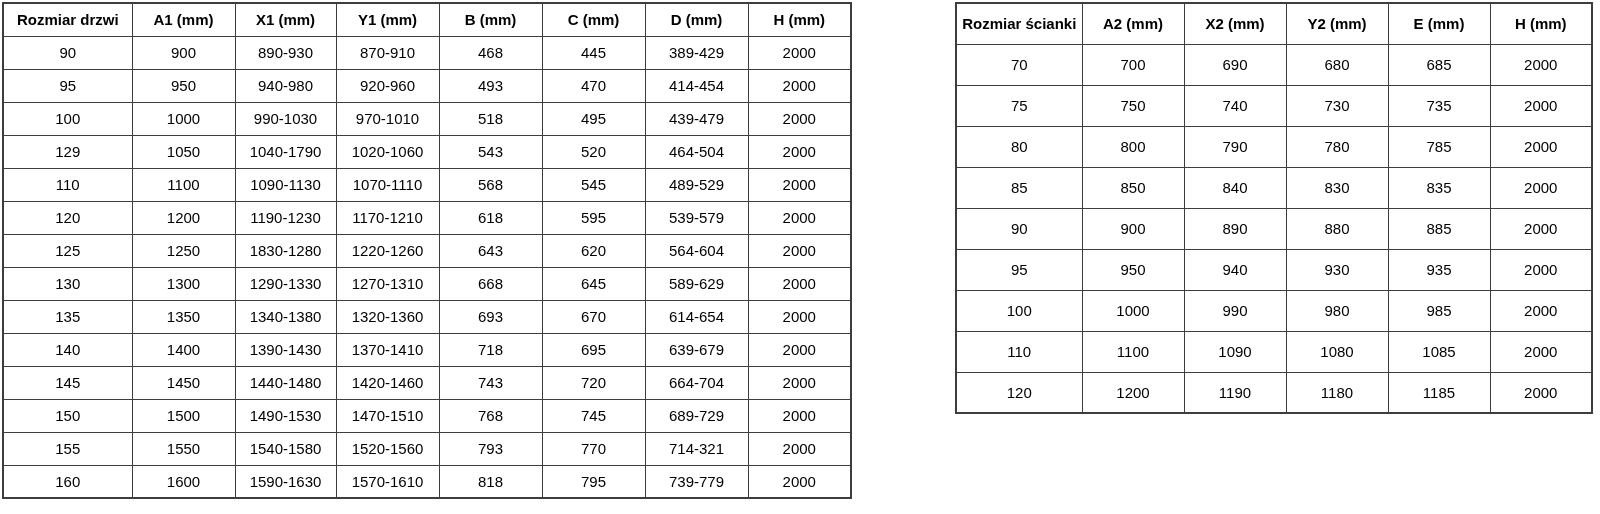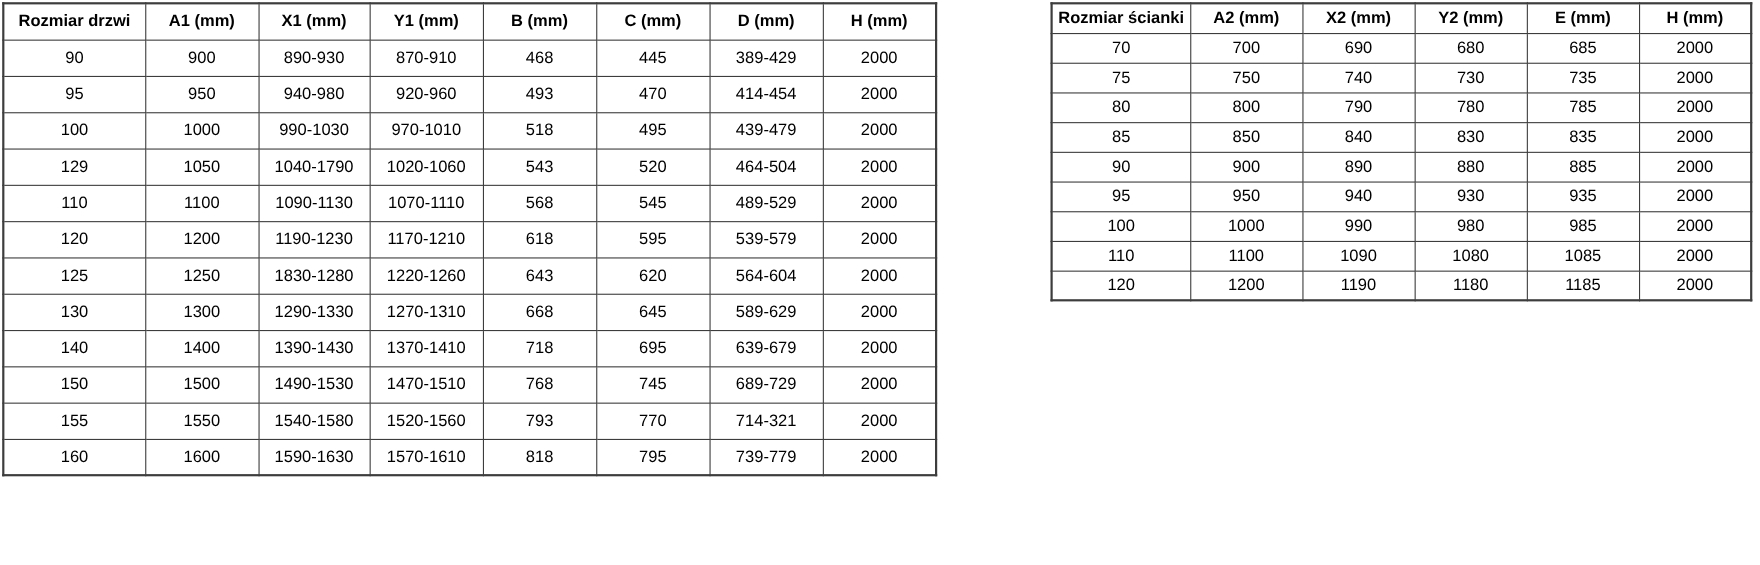--- a/index.html
+++ b/index.html
@@ -31,21 +31,21 @@
     vertical-align: middle;
     padding: 0 2px;
     font-size: 15px;
     line-height: 1;
     white-space: nowrap;
     overflow: hidden;
     color: #000000;
   }
   .spec-table th { font-weight: bold; }
   #doors-table tr { height: 33px; }
-  #walls-table tr { height: 27px; }
+  #walls-table tr { height: 41px; }
 
   
   #doors-table col            { width: 101px; }
   #doors-table col.size-col   { width: 129px; }
   #doors-table col.a-col      { width: 103px; }
   #walls-table col            { width: 102px; }
   #walls-table col.size-col   { width: 126px; }
 </style>
 </head>
 <body>
@@ -148,27 +148,47 @@
         <td>130</td>
         <td>1300</td>
         <td>1290-1330</td>
         <td>1270-1310</td>
         <td>668</td>
         <td>645</td>
         <td>589-629</td>
         <td>2000</td>
       </tr>
       <tr>
+        <td>135</td>
+        <td>1350</td>
+        <td>1340-1380</td>
+        <td>1320-1360</td>
+        <td>693</td>
+        <td>670</td>
+        <td>614-654</td>
+        <td>2000</td>
+      </tr>
+      <tr>
         <td>140</td>
         <td>1400</td>
         <td>1390-1430</td>
         <td>1370-1410</td>
         <td>718</td>
         <td>695</td>
         <td>639-679</td>
+        <td>2000</td>
+      </tr>
+      <tr>
+        <td>145</td>
+        <td>1450</td>
+        <td>1440-1480</td>
+        <td>1420-1460</td>
+        <td>743</td>
+        <td>720</td>
+        <td>664-704</td>
         <td>2000</td>
       </tr>
       <tr>
         <td>150</td>
         <td>1500</td>
         <td>1490-1530</td>
         <td>1470-1510</td>
         <td>768</td>
         <td>745</td>
         <td>689-729</td>

